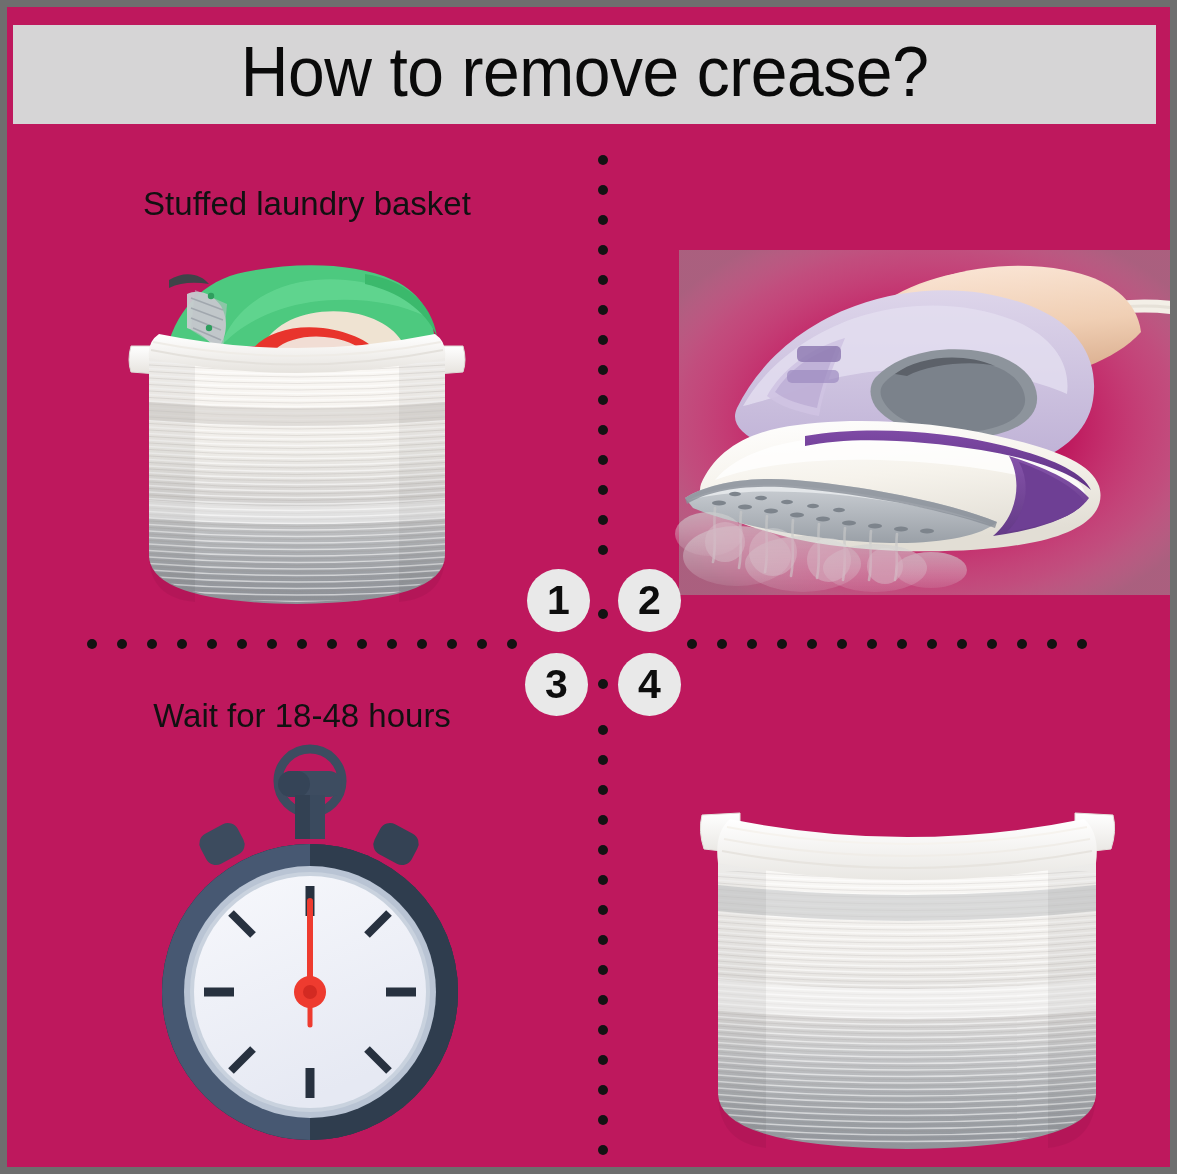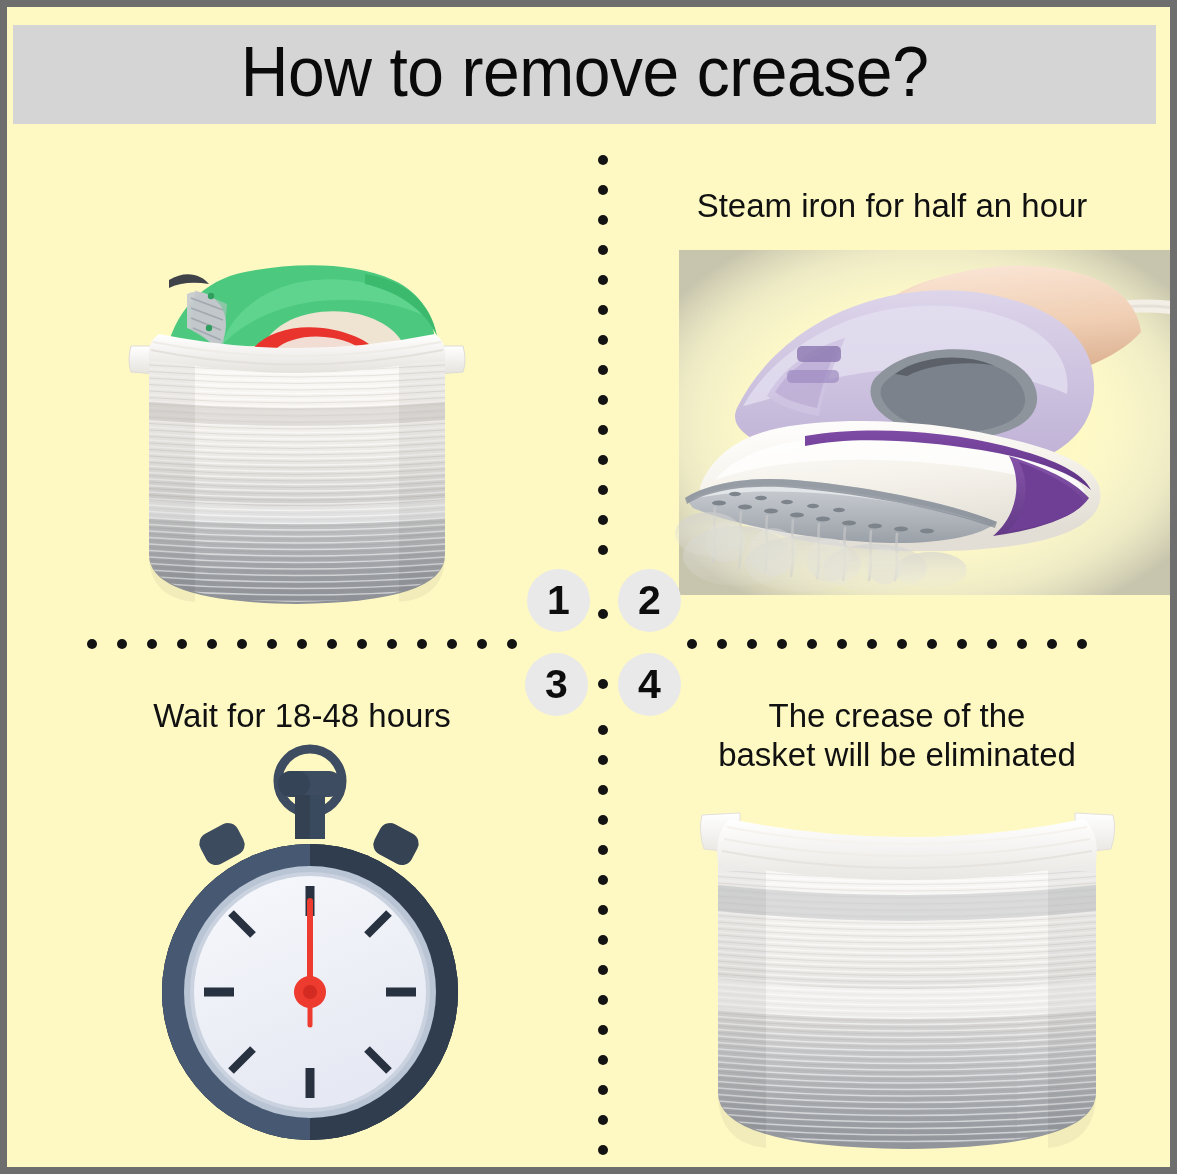--- a/index.html
+++ b/index.html
@@ -4,21 +4,21 @@
 <title>How to remove crease?</title>
 <style>
   html, body {
     margin: 0; padding: 0;
     background: #ffffff;
     font-family: "Liberation Sans", sans-serif;
   }
   #page {
     position: relative;
     width: 1177px; height: 1174px;
-    background: #fef9c3;
+    background: #be185d;
     box-sizing: border-box;
     border: 7px solid #6e6e6e;
     overflow: hidden;
   }
 
   
   #title-banner {
     position: absolute;
     left: 6px; top: 18px;
     width: 1143px; height: 99px;
@@ -103,26 +103,22 @@
   <div class="step-badge" id="badge-2">
     <span>2</span>
   </div>
   <div class="step-badge" id="badge-3">
     <span>3</span>
   </div>
   <div class="step-badge" id="badge-4">
     <span>4</span>
   </div>
 
-  <div class="caption" id="cap-2">Steam iron for half an hour</div>
+  <div class="caption" id="cap-1">Stuffed laundry basket</div>
   <div class="caption" id="cap-3">Wait for 18-48 hours</div>
-  <div class="caption" id="cap-4">
-    <div>The crease of the</div>
-    <div>basket will be eliminated</div>
-  </div>
 
   <div class="art" id="art-basket-full">
     <svg width="345" height="380" viewBox="0 0 345 380">
       <defs>
         <linearGradient id="ropeGradA" x1="0" y1="0" x2="0" y2="1">
           <stop offset="0.00" stop-color="#faf8f5"></stop>
           <stop offset="0.22" stop-color="#f6f3ef"></stop>
           <stop offset="0.40" stop-color="#eceae6"></stop>
           <stop offset="0.56" stop-color="#d8d6d4"></stop>
           <stop offset="0.74" stop-color="#b6b8bb"></stop>

